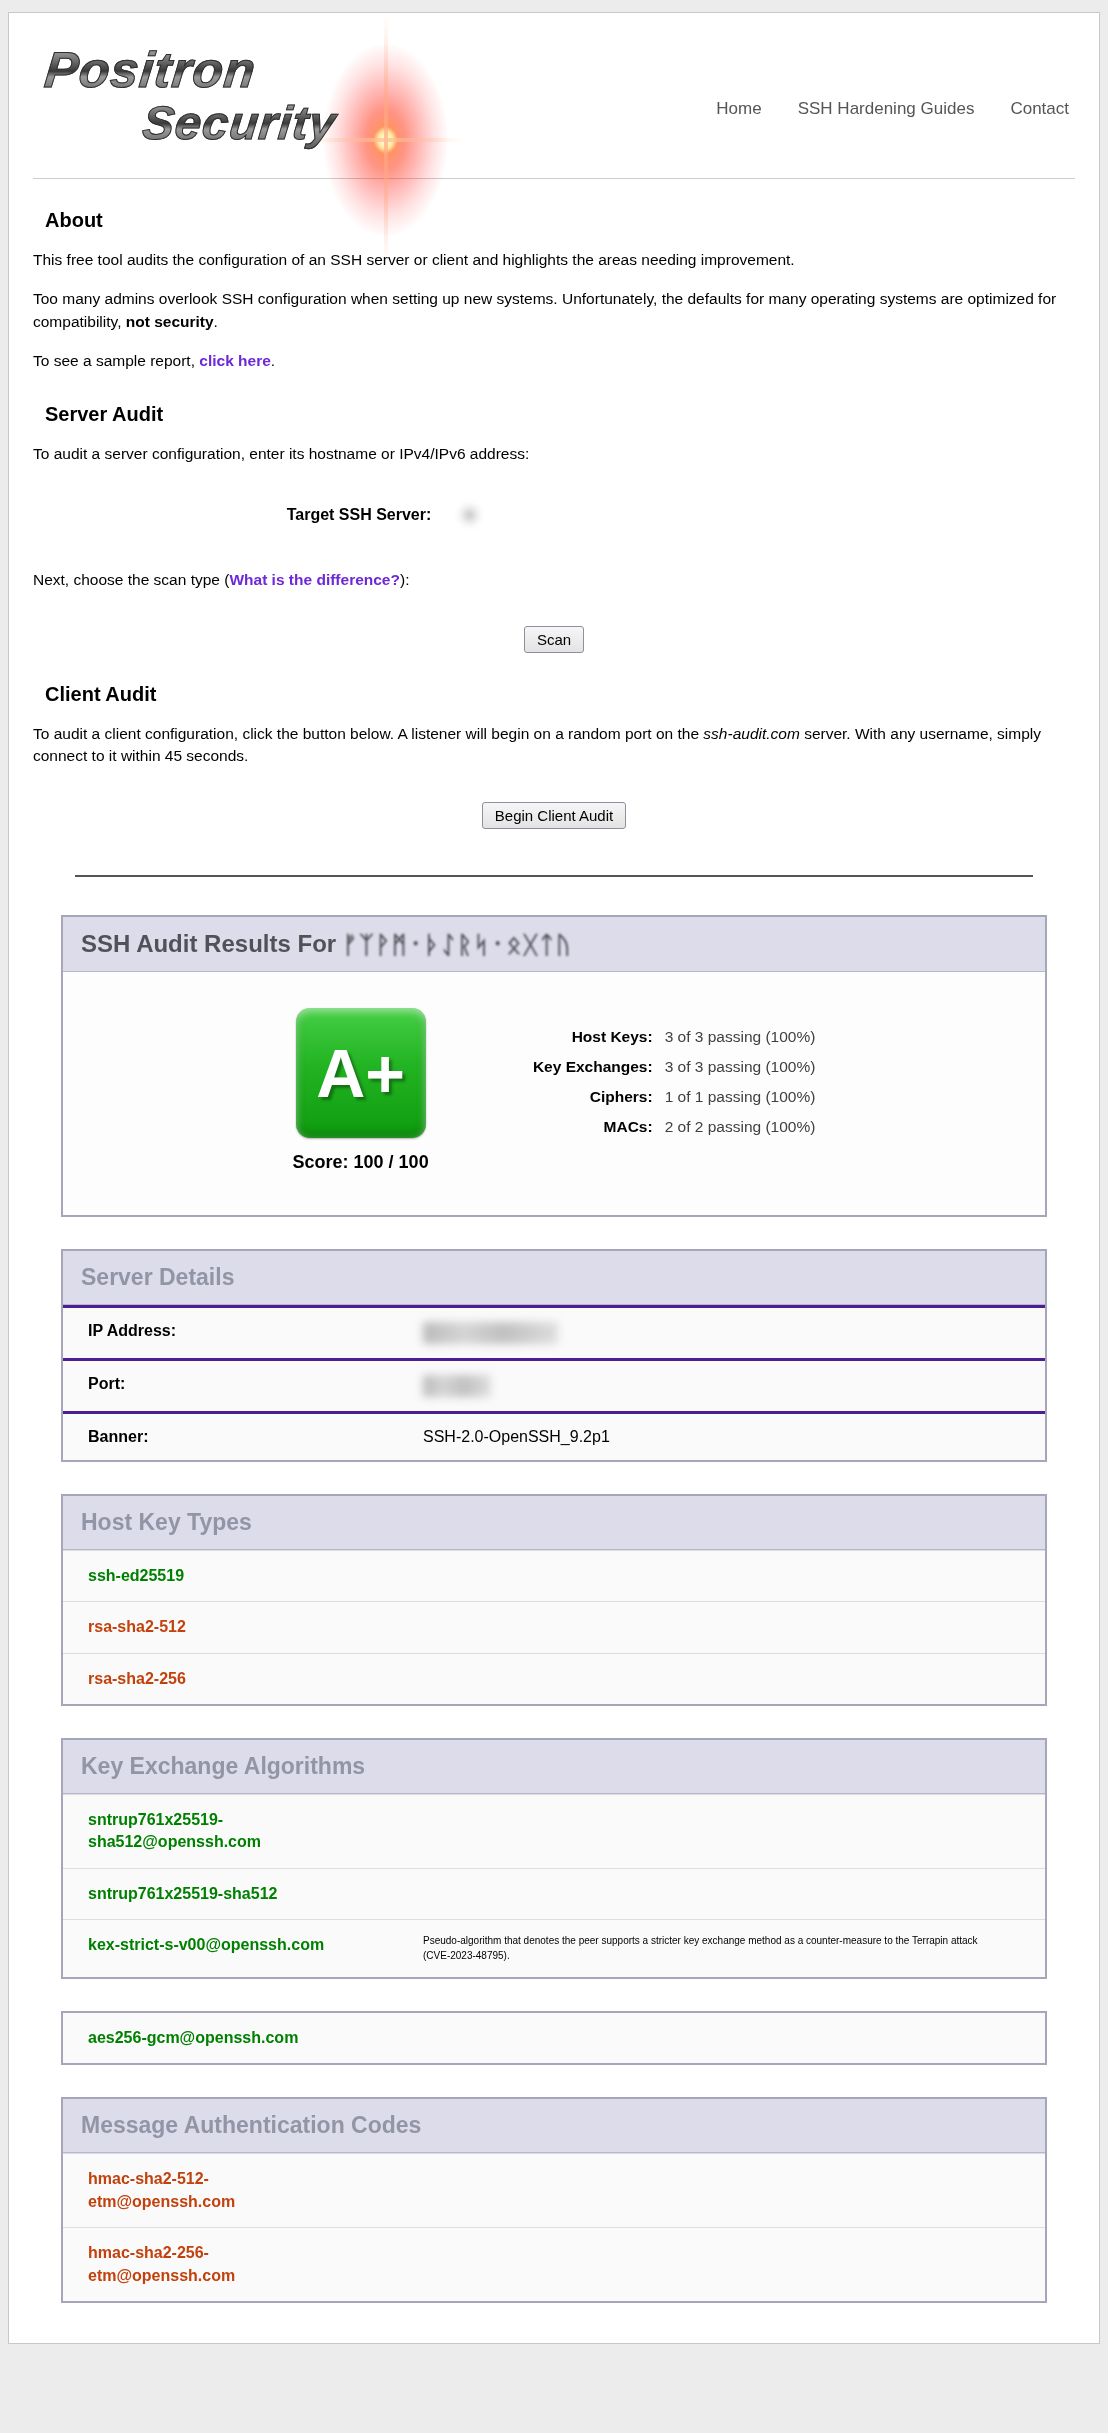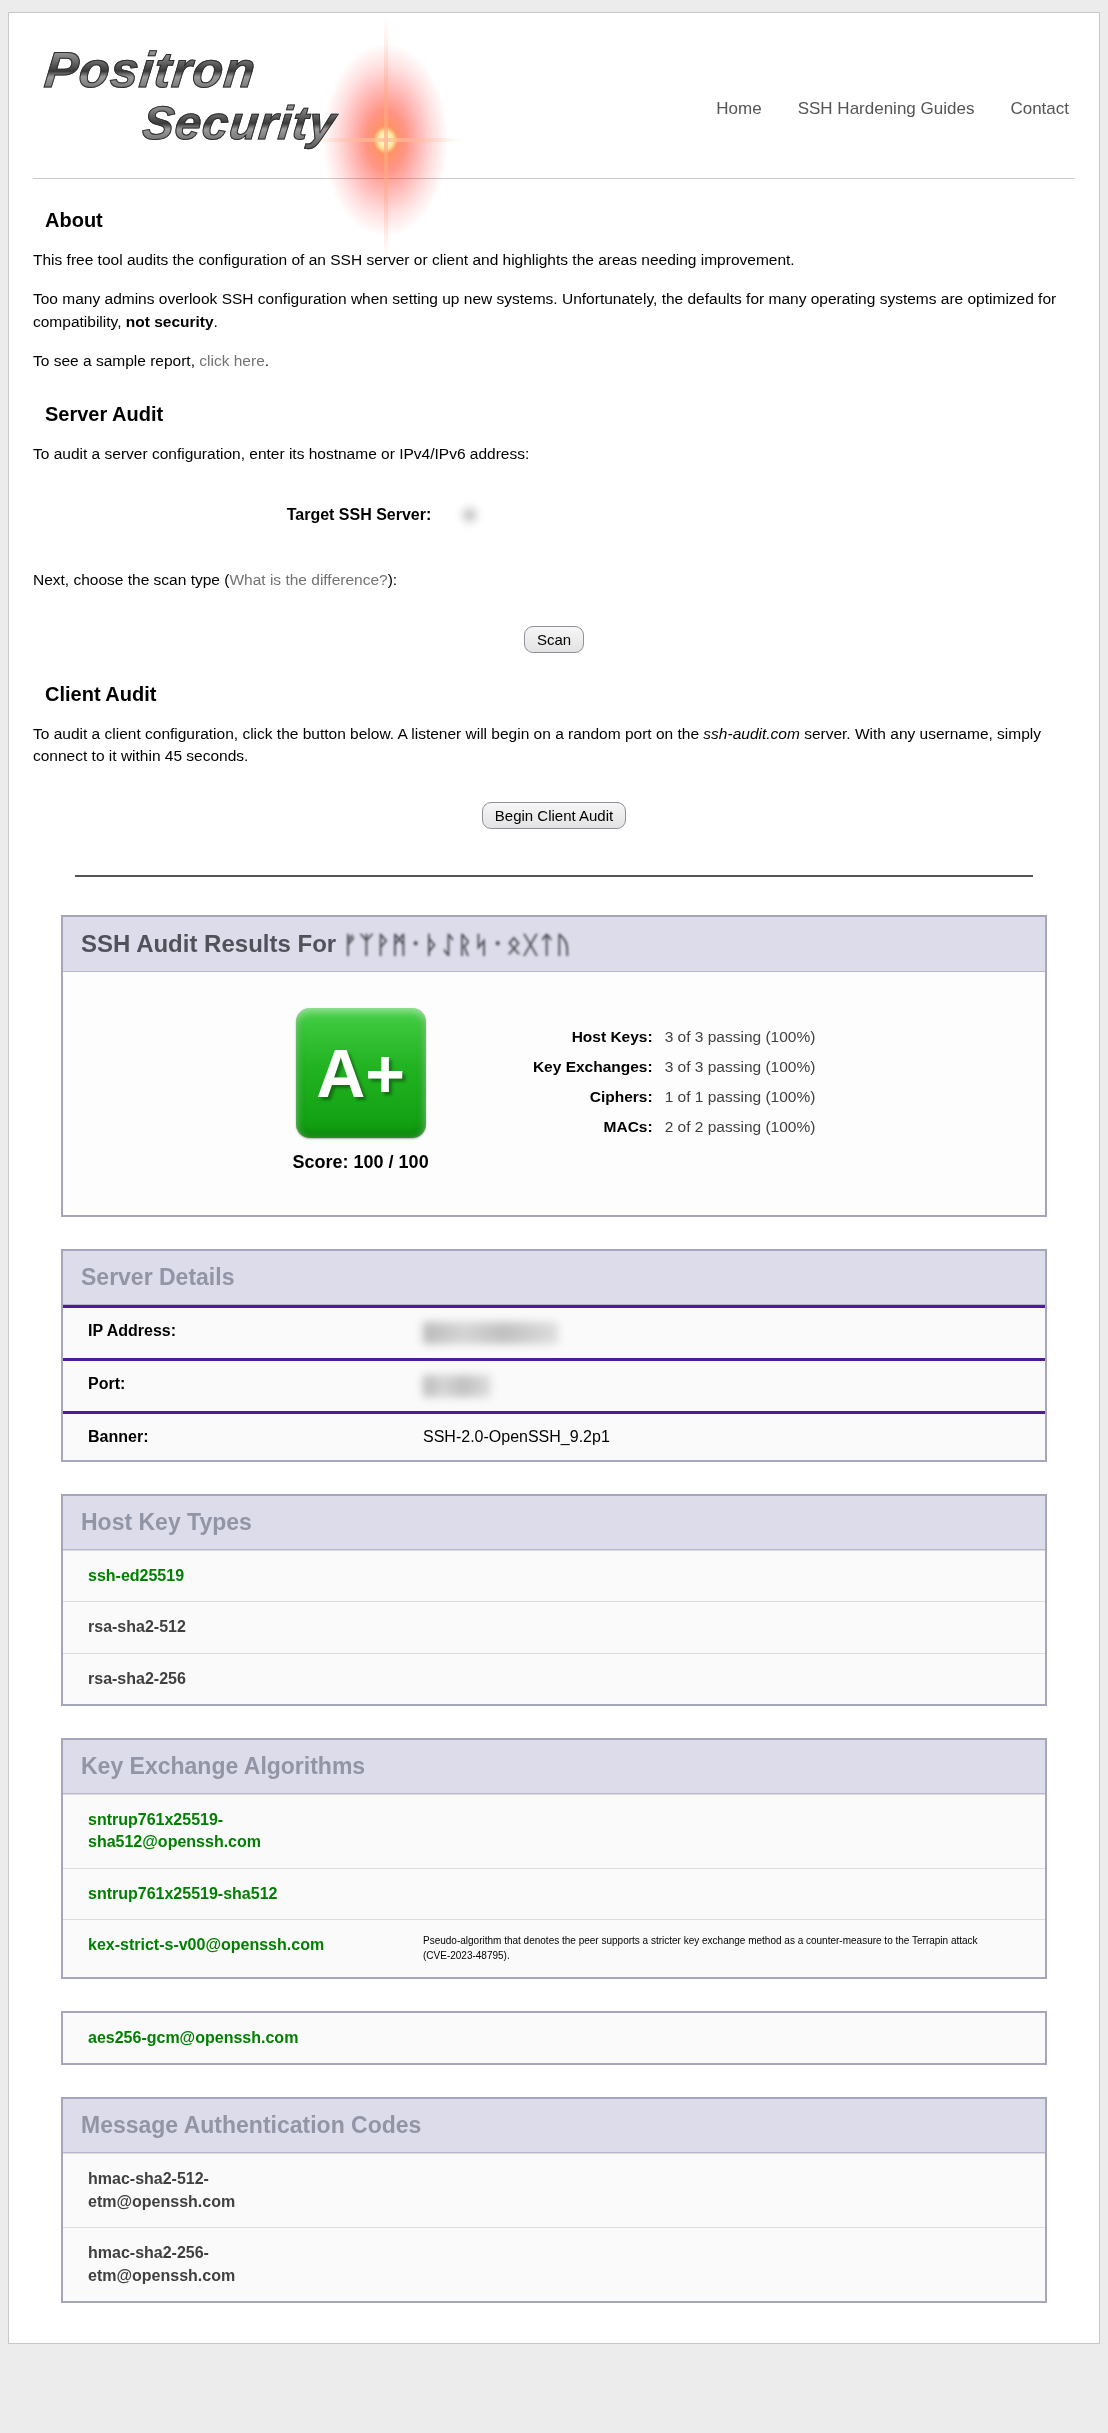--- a/index.html
+++ b/index.html
@@ -3,21 +3,21 @@
 <meta charset="utf-8">
 <style>
   * { box-sizing: border-box; }
   html,body { margin:0; padding:0; }
   body {
     background:#ececec;
     font-family:"Liberation Sans", sans-serif;
     color:#000;
     width:1108px;
   }
-  a { color:#737373; text-decoration:none; cursor:pointer; }
+  a { color:#6d28d9; text-decoration:none; cursor:pointer;font-weight:bold; }
 
   .main-card {
     margin:12px 8px 0 8px;
     background:#fff;
     border:1px solid #c8c8c8;
     padding:0 24px 40px 24px;
     position:relative;
   }
 
   
@@ -85,21 +85,21 @@
   .radio-label { font-weight:bold; font-size:17px; }
   select.policy-select {
     width:452px; height:32px; font-size:16px; color:#777;
     font-family:"Liberation Sans", sans-serif;
     background:#f6f6f6; border:1px solid #c3c3c3; border-radius:4px; padding:0 8px;
   }
   .btn {
     font-family:"Liberation Sans", sans-serif;
     font-size:15px; color:#000;
     background:linear-gradient(180deg,#f6f6f6,#e3e3e3);
-    border:1px solid #8f8f9d; border-radius:9px;
+    border:1px solid #8f8f9d; border-radius:3px;
     padding:4px 12px; cursor:pointer;
   }
   .btn-row { text-align:center; margin:34px 0 10px 0; }
 
   .divider { border:none; border-top:2px solid #555; margin:46px 42px 38px 42px; }
 
   
   .panel { margin:0 28px 32px 28px; border:2px solid #a6a6ba; background:#fafafa; }
   .panel-header {
     background:#dcdcea; border-bottom:1px solid #b6b6cc;
@@ -135,21 +135,21 @@
   .detail-value { font-weight:normal; }
   .censor-blob { height:22px; border-radius:3px; filter:blur(4px);
     background:linear-gradient(90deg,#b9b9b9,#d5d5d5 30%,#c0c0c0 60%,#dedede); }
   .censor-ip { width:135px; }
   .censor-port { width:68px; }
 
   .algo-row { display:flex; padding:14px 25px; border-top:1px solid #ddd; background:#fafafa; }
   .algo-row:first-of-type { border-top:none; }
   .algo-name { width:252px; flex-shrink:0; font-weight:bold; font-size:16px; line-height:1.4; overflow-wrap:break-word; }
   .algo-pass { color:#008000; }
-  .algo-neutral { color:#404040; }
+  .algo-neutral { color:#c2410c; }
   .algo-note { margin-left:83px; font-size:10px; line-height:1.45; width:560px; }
 </style>
 </head>
 <body>
 
 <div class="main-card">
 
   <div class="site-header">
     <div class="logo">
       <div class="starburst"></div>

